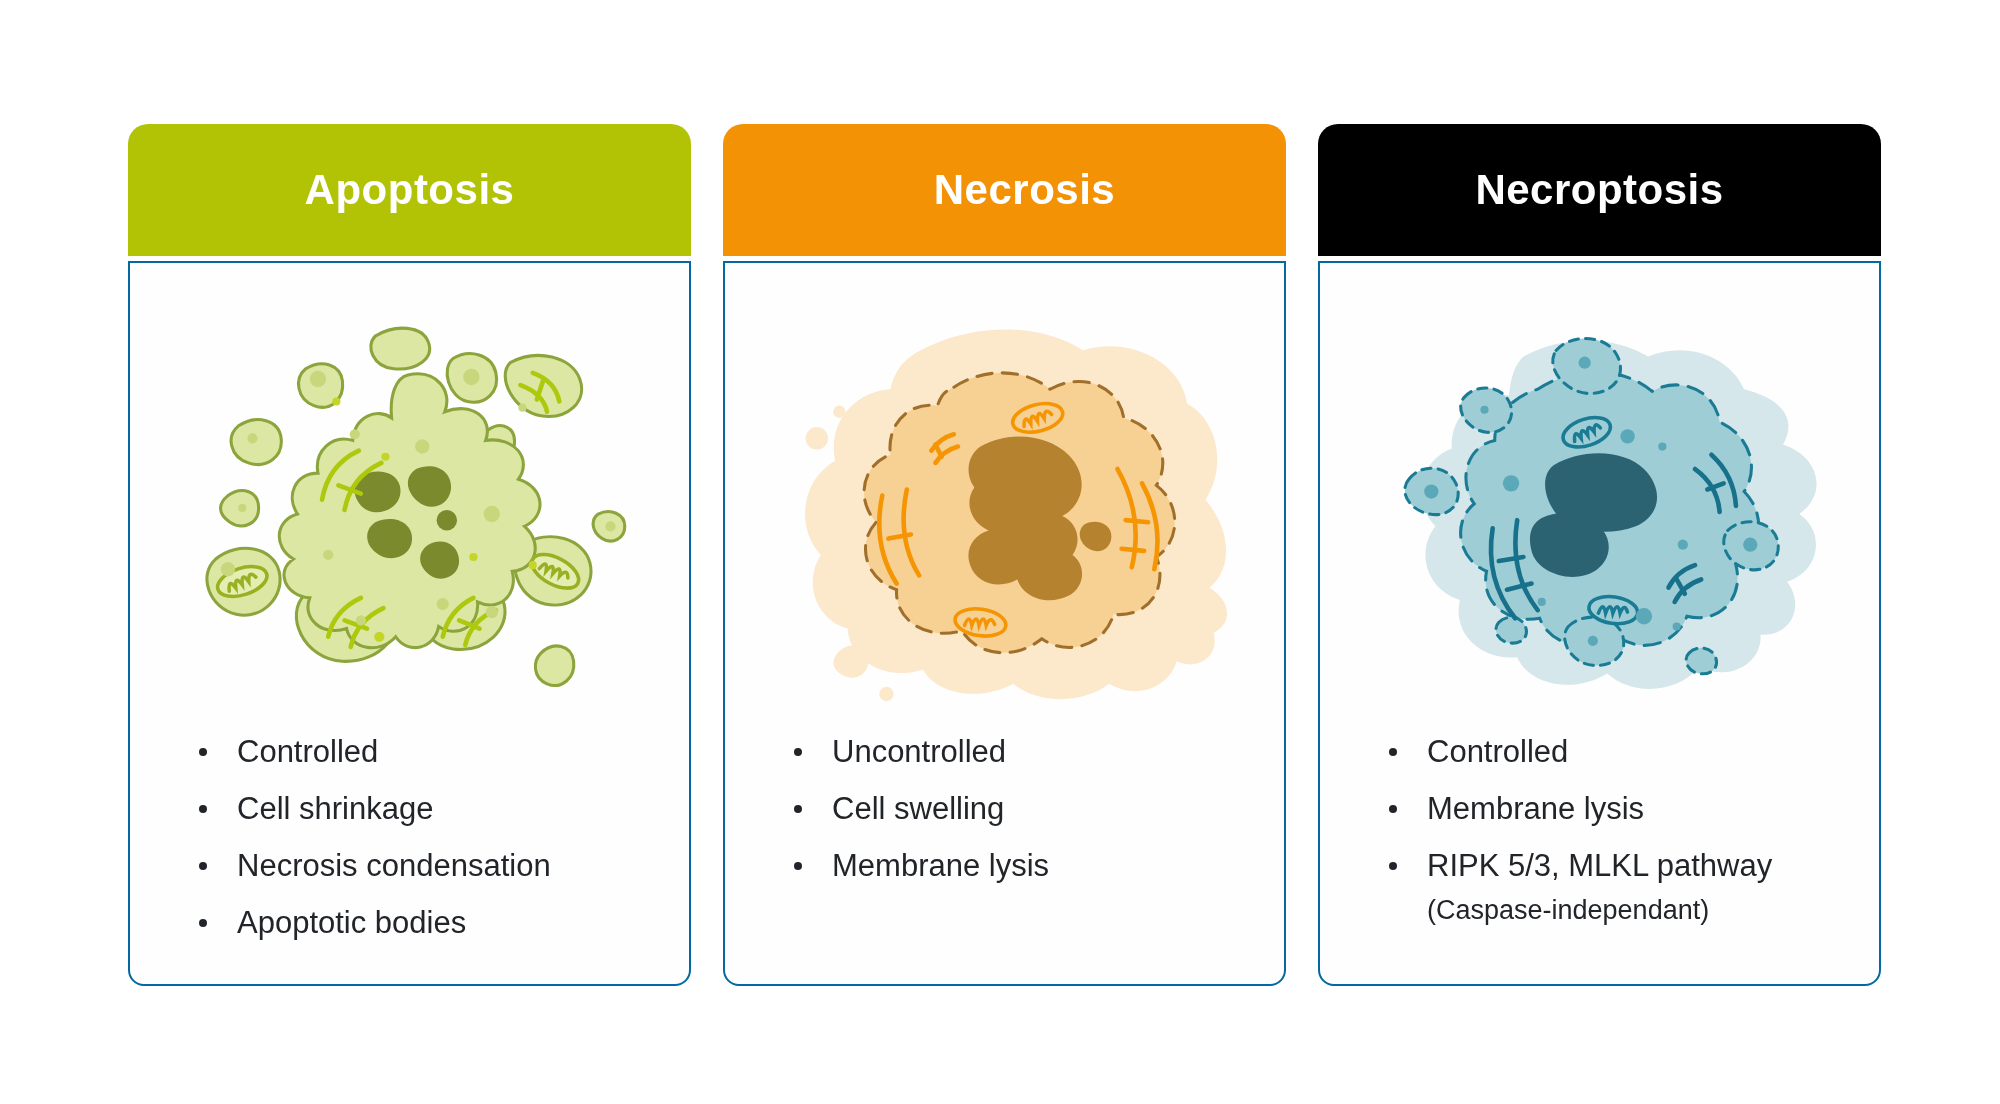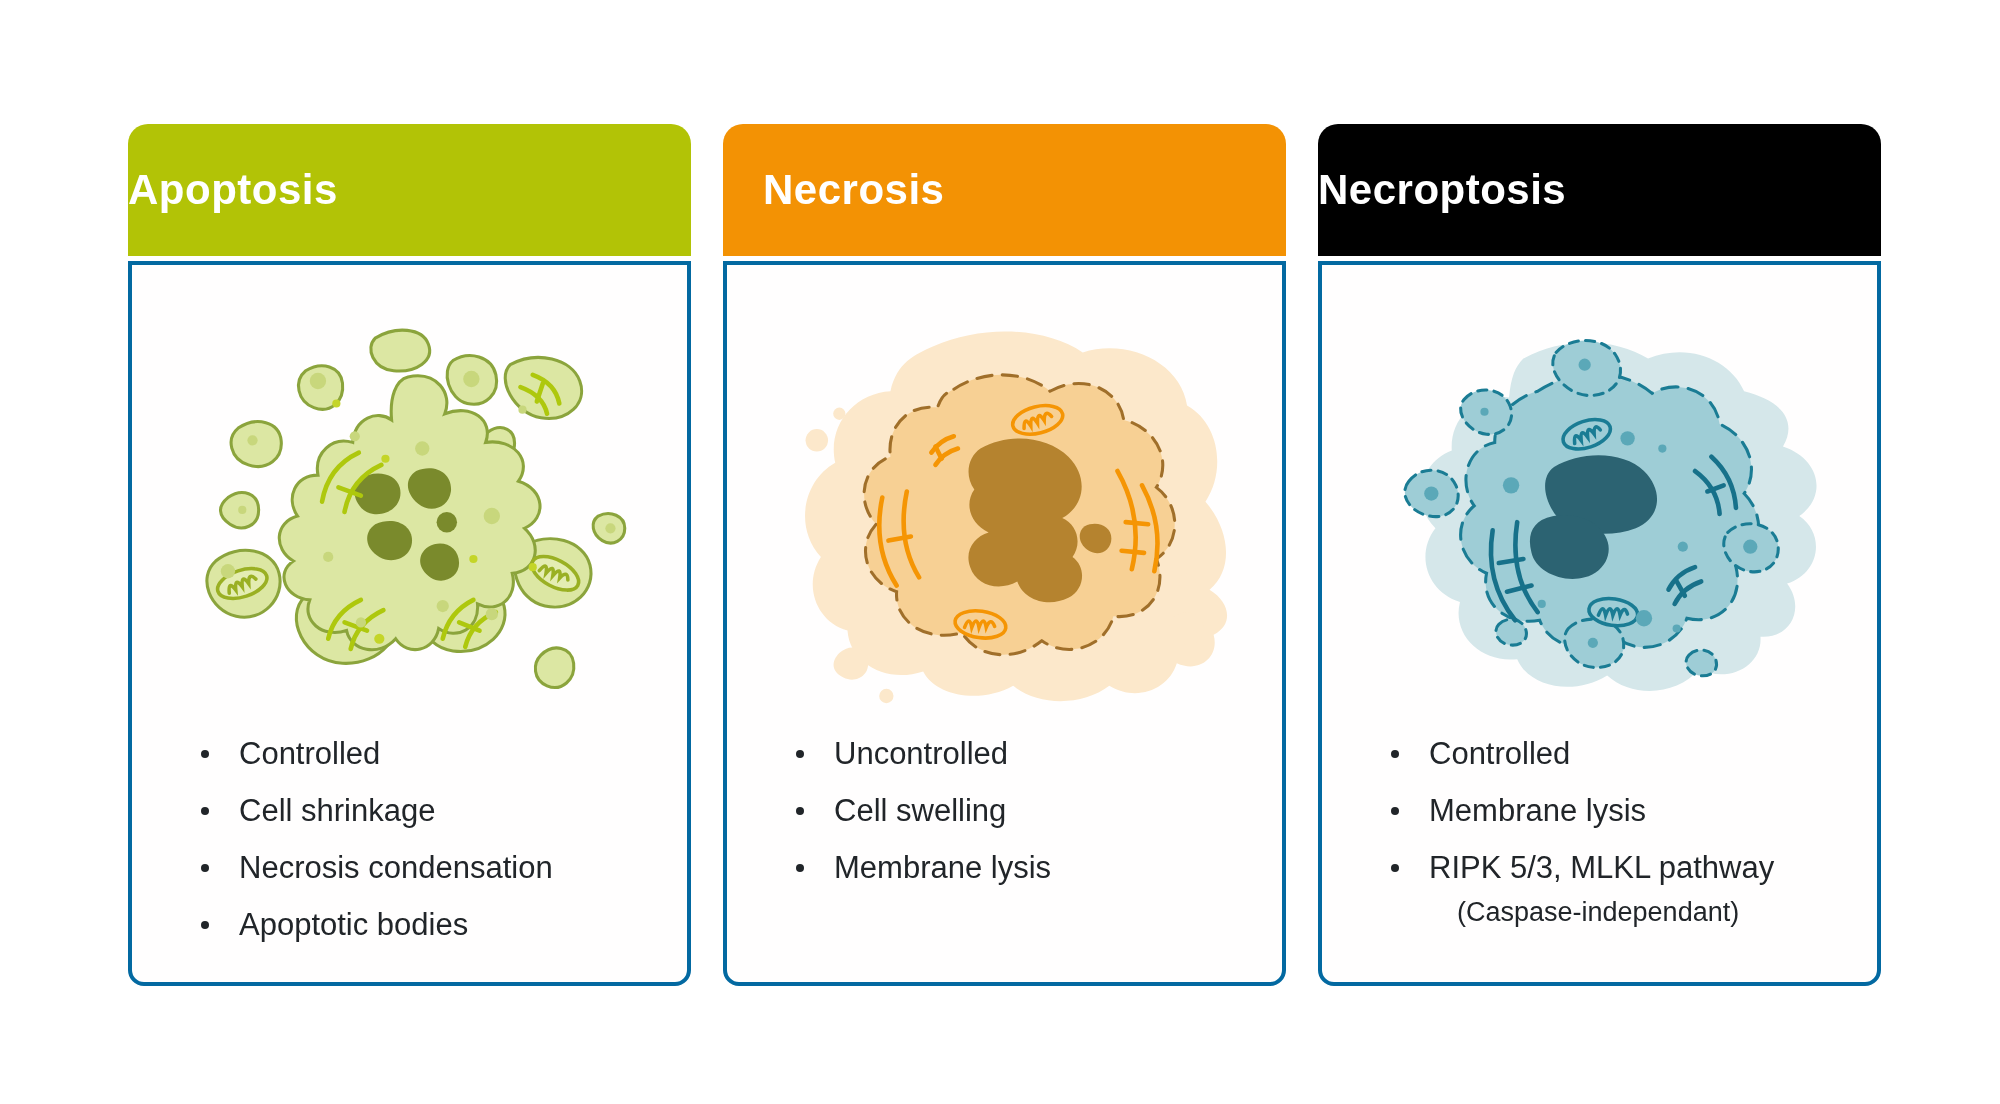--- a/index.html
+++ b/index.html
@@ -14,34 +14,34 @@
   .cards{
     position:absolute;
     left:128px; top:124px;
     display:flex;
     gap:32px;
   }
   .card{ width:563px; }
   .card-header{
     height:132px;
     border-radius:20px 20px 0 0;
-    display:flex; align-items:center; 
+    display:flex; align-items:center; justify-content:center;
     margin-bottom:5px;
   }
   .card-title{
     color:#ffffff;
     font-size:42px;
     font-weight:700;
     letter-spacing:0.5px;
   }
   .card-body{
     box-sizing:border-box;
     height:725px;
     background:#fffefe;
-    border:4px solid #0369a1;
+    border:2px solid #0369a1;
     border-radius:0 0 16px 16px;
   }
   .illustration{
     height:420px;
     margin-top:40px;
     display:flex; align-items:center; justify-content:center;
   }
   .illustration svg{ display:block; }
   ul.bullets{
     list-style:none;
@@ -60,21 +60,20 @@
     width:8px; height:8px;
     border-radius:50%;
     background:#212529;
   }
   .bullet-note{
     display:block;
     font-size:27px;
     line-height:40px;
     margin-top:-4px;
     color:#212529;
-    margin-left:28px;
   }
 </style>
 </head>
 <body>
 
 <div class="cards">
 
   <div class="card">
     <div class="card-header" style="background: rgb(178, 195, 6);">
       <span class="card-title">Apoptosis</span>

